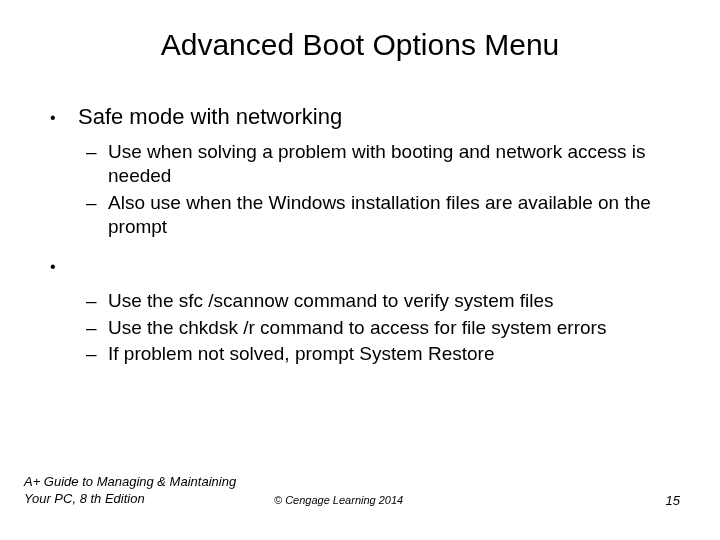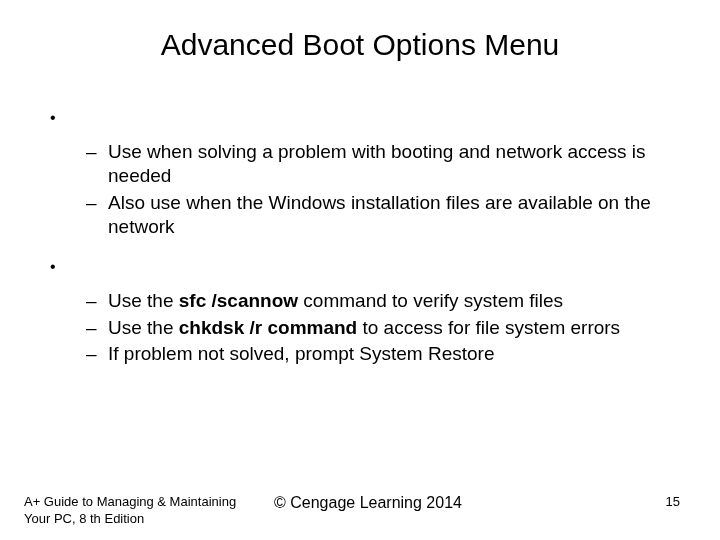--- a/index.html
+++ b/index.html
@@ -47,66 +47,69 @@
     font-size: 19px;
     line-height: 1.28;
     display: flex;
     margin-bottom: 2px;
   }
   .sub-dash {
     width: 22px;
     flex-shrink: 0;
   }
   .sub-text { flex: 1; }
-  .bold { font-weight: bold; }
+  .bold { font-weight: normal; }
   .footer {
     position: absolute;
-    bottom: 12px;
+    bottom: 32px;
     left: 0;
     width: 100%;
     padding: 0 40px 0 24px;
     display: flex;
+    align-items: flex-end;
     font-size: 13px;
+    font-style: italic;
   }
   .footer-left {
     width: 230px;
     line-height: 1.3;
   }
   .footer-center {
     flex: 1;
     text-align: left;
-    font-size: 16px;
+    font-size: 11px;
     padding-left: 20px;
     padding-bottom: 2px;
   }
   .footer-right {
     width: 40px;
     text-align: right;
     font-size: 13px;
   }
 </style>
 </head>
 <body>
 
 <div class="slide">
   <h1 class="title">Advanced Boot Options Menu</h1>
 
   <div class="content">
 
     <div class="top-item">
       <span class="top-bullet">•</span>
+      <span>Safe mode with networking</span>
     </div>
     <div class="sub-list">
       <div class="sub-item">
         <span class="sub-dash">–</span>
         <span class="sub-text">Use when solving a problem with booting and network access is needed</span>
       </div>
       <div class="sub-item">
         <span class="sub-dash">–</span>
-        <span class="sub-text">Also use when the Windows installation files are available on the network</span>
+        <span class="sub-text">Also use when the Windows installation files are available on the prompt</span>
       </div>
     </div>
 
     <div class="top-item">
       <span class="top-bullet">•</span>
     </div>
     <div class="sub-list">
       <div class="sub-item">
         <span class="sub-dash">–</span>
         <span class="sub-text">

